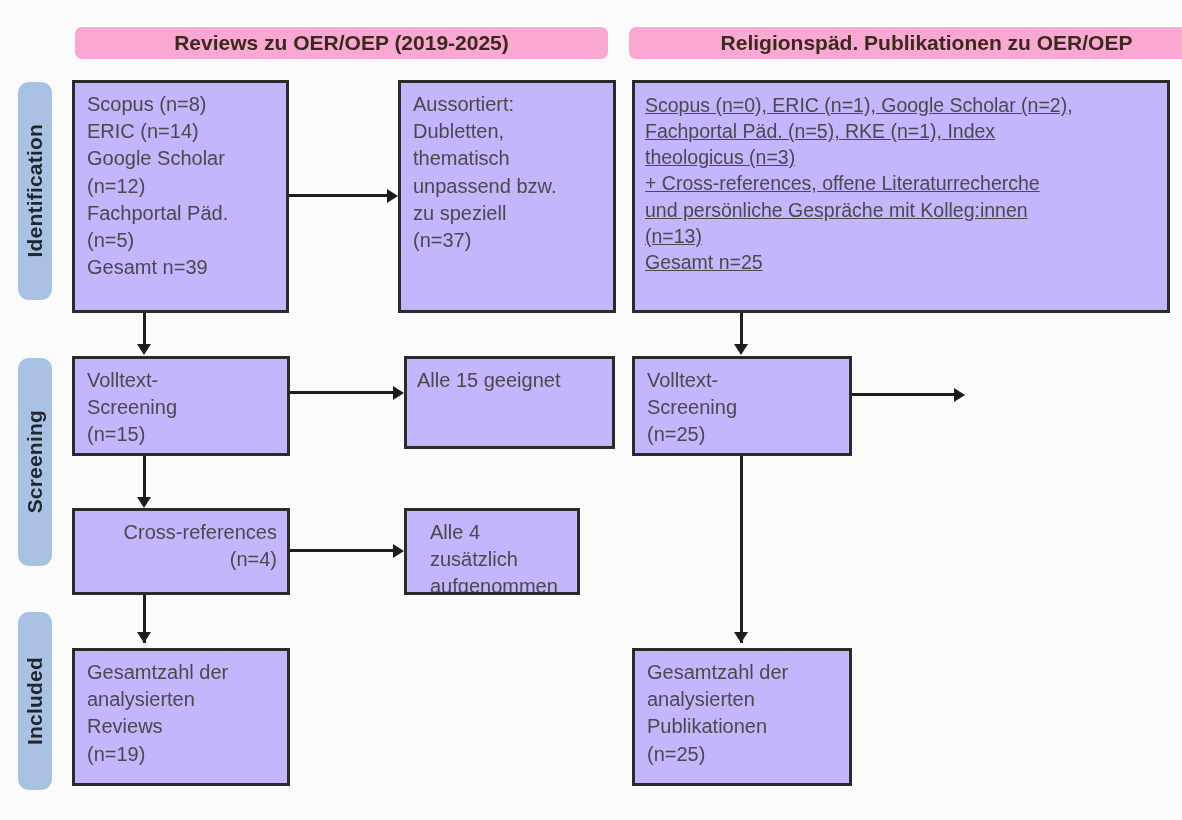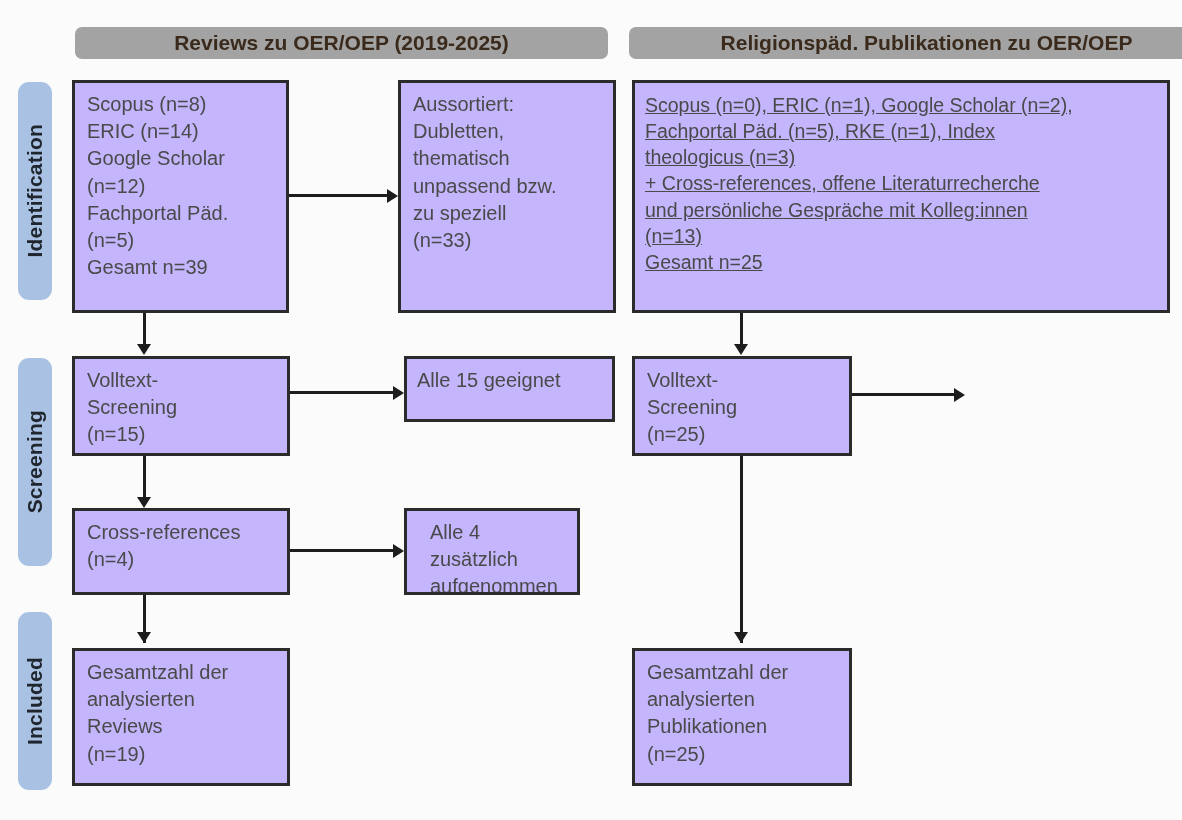--- a/index.html
+++ b/index.html
@@ -33,21 +33,21 @@
     font-weight: bold;
     font-size: 21px;
     color: #20262e;
     letter-spacing: 0.2px;
     white-space: nowrap;
   }
 
   
   .col-header {
     position: absolute;
-    background: #a3a3a3;
+    background: #f9a8d4;
     border-radius: 7px;
     display: flex;
     align-items: center;
     justify-content: center;
     color: #3a2a1c;
     font-weight: bold;
     font-size: 21px;
     white-space: nowrap;
   }
 
@@ -130,41 +130,41 @@
 (n=12)
 Fachportal Päd.
 (n=5)
 Gesamt n=39</div>
 
   <div class="flow-box" style="left:398px; top:80px; width:218px; height:233px;">Aussortiert:
 Dubletten,
 thematisch
 unpassend bzw.
 zu speziell
-(n=33)</div>
+(n=37)</div>
 
   <div class="conn-h" style="left:289px; top:194px; width:98px;"></div>
   <div class="arrow-right" style="left:387px; top:189px;"></div>
 
   <div class="conn-v" style="left:143px; top:313px; width:3px; height:32px;"></div>
   <div class="arrow-down" style="left:137px; top:344px;"></div>
 
   <div class="flow-box" style="left:72px; top:356px; width:218px; height:100px;">Volltext-
 Screening
 (n=15)</div>
 
-  <div class="flow-box" style="left:404px; top:356px; width:211px; height:66px;padding-left:10px;">Alle 15 geeignet</div>
+  <div class="flow-box" style="left:404px; top:356px; width:211px; height:93px;padding-left:10px;">Alle 15 geeignet</div>
 
   <div class="conn-h" style="left:290px; top:391px; width:104px;"></div>
   <div class="arrow-right" style="left:393px; top:386px;"></div>
 
   <div class="conn-v" style="left:143px; top:456px; width:3px; height:42px;"></div>
   <div class="arrow-down" style="left:137px; top:497px;"></div>
 
-  <div class="flow-box" style="left:72px; top:508px; width:218px; height:87px;">Cross-references
+  <div class="flow-box" style="left:72px; top:508px; width:218px; height:87px;text-align:right;">Cross-references
 (n=4)</div>
 
   <div class="flow-box" style="left:404px; top:508px; width:176px; height:87px;padding-left:23px;">Alle 4 zusätzlich
 aufgenommen</div>
 
   <div class="conn-h" style="left:290px; top:549px; width:104px;"></div>
   <div class="arrow-right" style="left:393px; top:544px;"></div>
 
   <div class="conn-v" style="left:143px; top:595px; width:3px; height:48px;"></div>
   <div class="arrow-down" style="left:137px; top:632px;"></div>

